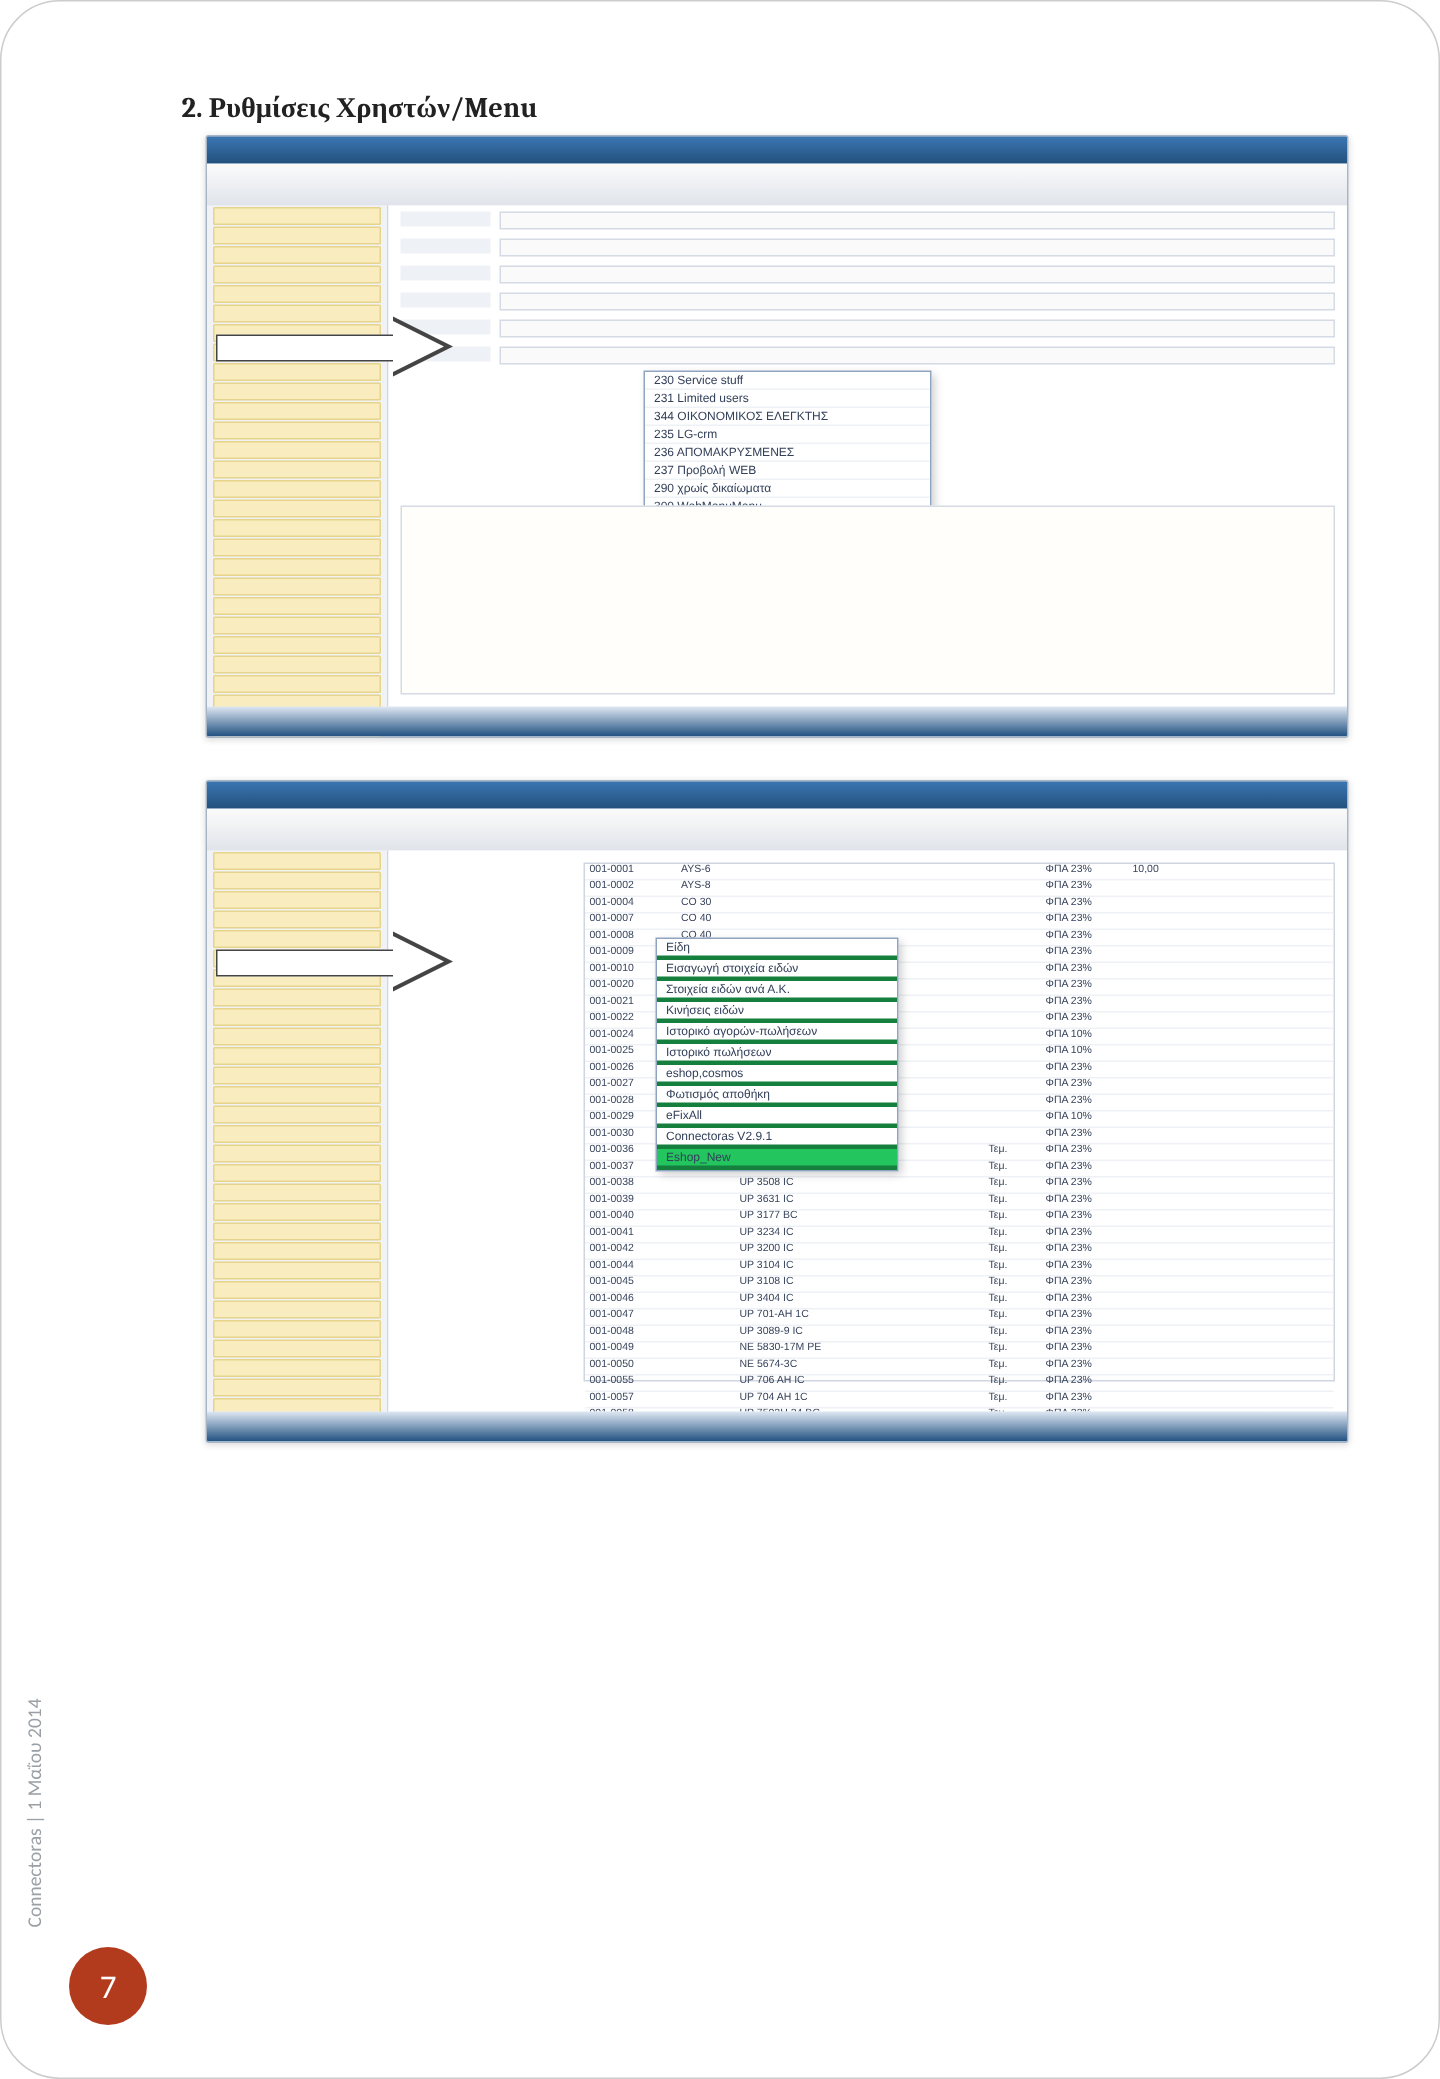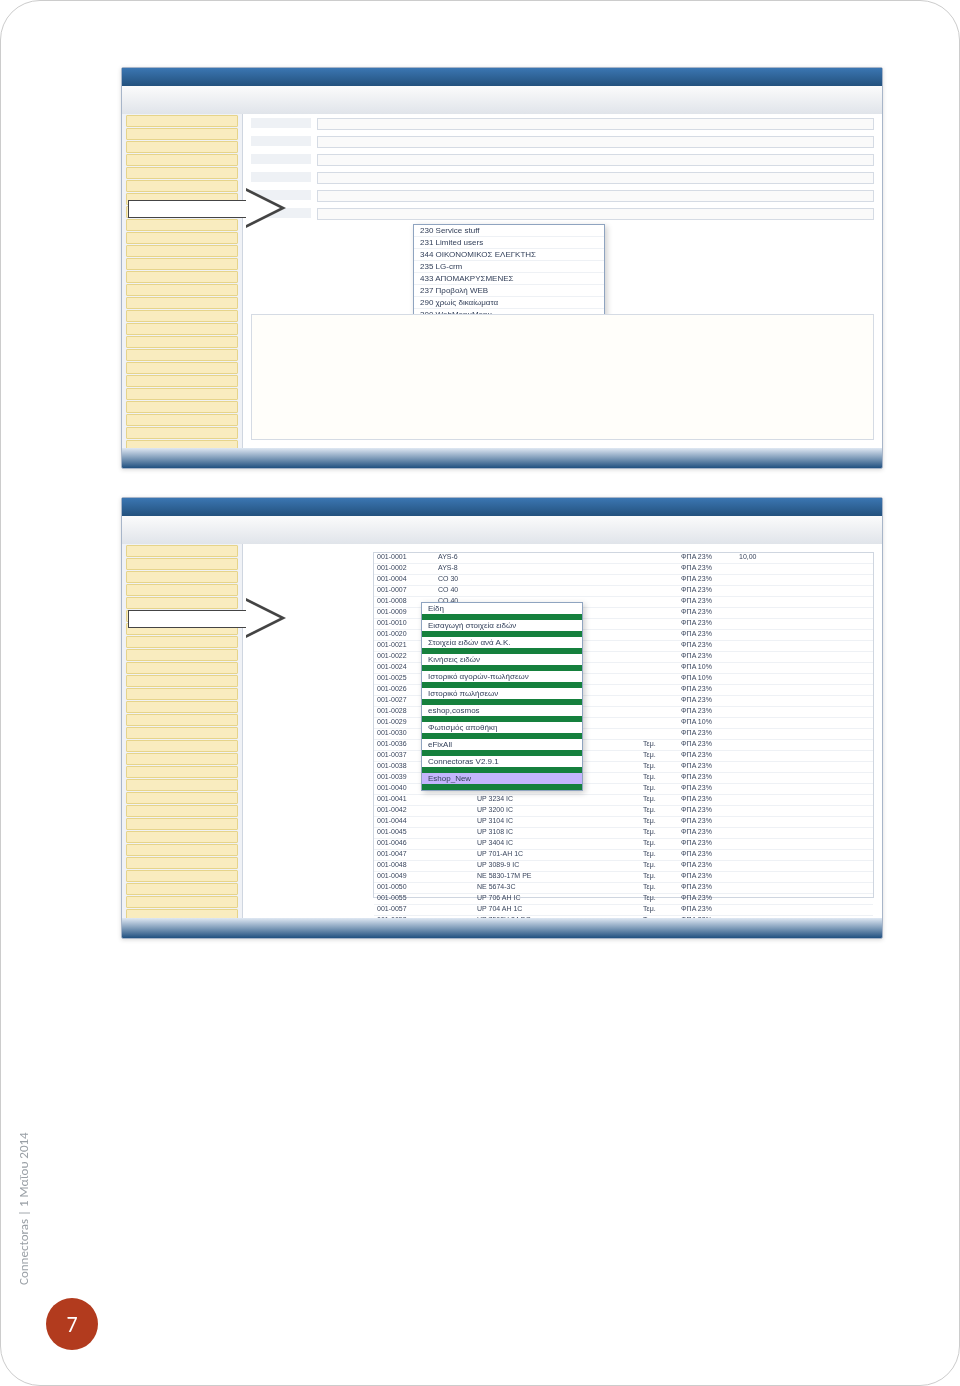--- a/index.html
+++ b/index.html
@@ -26,21 +26,21 @@
   }
   .para {
     font-size: 18px;
     line-height: 1.5;
     text-align: justify;
     margin: 0 0 12px 0;
   }
   .screenshot {
     width: 760px;
     height: 400px;
-    margin: 6px 0 28px 0;
+    margin: 6px 0 28px 16px;
     background: linear-gradient(180deg, #1e4f7b 0%, #2b6aa0 4%, #e7ecf3 8%, #eef1f5 100%);
     border: 1px solid #a7b5c9;
     border-radius: 2px;
     position: relative;
     overflow: hidden;
     box-shadow: 0 1px 4px rgba(0,0,0,0.15);
   }
   .screenshot.tall {
     height: 440px;
   }
@@ -122,22 +122,22 @@
   .ss2-table .c1 { width:55px; }
   .ss2-table .c2 { width:33px; }
   .ss2-table .c3 { width:160px; }
   .ss2-table .c4 { width:32px; }
   .ss2-table .c5 { width:52px; }
   .ss2-dropdown {
     position:absolute; left:178px; top:58px; width:160px;
     background:#fff; border:1px solid #8fa4c0; box-shadow:2px 2px 6px rgba(0,0,0,.2);
     font-family: Tahoma, Arial, sans-serif; font-size:8px; color:#33405a;
   }
-  .ss2-dropdown div { padding:1px 6px; border-bottom:6px solid #15803d; white-space:nowrap; }
-  .ss2-dropdown div.sel { background:#c4b5fd; }
+  .ss2-dropdown div { padding:1px 6px; border-bottom:3px solid #15803d; white-space:nowrap; }
+  .ss2-dropdown div.sel { background:#22c55e; }
 
   .sidecap {
     position: absolute;
     left: 30px;
     bottom: 100px;
     transform: rotate(-90deg);
     transform-origin: left bottom;
     font-size: 13px;
     color: #9aa0a6;
     font-family: Calibri, Arial, sans-serif;
@@ -156,20 +156,21 @@
     display: flex;
     align-items: center;
     justify-content: center;
   }
 </style>
 </head>
 <body>
 
 <div class="page">
 
+  <h2 class="h2">2. Ρυθμίσεις Χρηστών/Menu</h2>
 
   <div class="screenshot">
     <div class="ss-titlebar"></div>
     <div class="ss-ribbon"></div>
     <div class="ss-body">
       <div class="ss-left">
 
         <div class="folder"></div>
           <div class="folder"></div>
           <div class="folder"></div>
@@ -223,21 +224,21 @@
         <div class="ss-form-row">
             <div class="lbl"></div>
             <div class="val"></div>
           </div>
 
         <div class="ss-dropdown" id="dd1">
             <div>230 Service stuff</div>
             <div>231 Limited users</div>
             <div>344 ΟΙΚΟΝΟΜΙΚΟΣ ΕΛΕΓΚΤΗΣ</div>
             <div>235 LG-crm</div>
-            <div>433 ΑΠΟΜΑΚΡΥΣΜΕΝΕΣ</div>
+            <div>236 ΑΠΟΜΑΚΡΥΣΜΕΝΕΣ</div>
             <div>237 Προβολή WEB</div>
             <div>290 χρωίς δικαίωματα</div>
             <div>300 WebMenuMenu</div>
             <div>390 Administrators_menu</div>
             <div class="sel">400 Web Menu</div>
           </div>
 
         <div class="ss-grid"></div>
       </div>
     </div>

